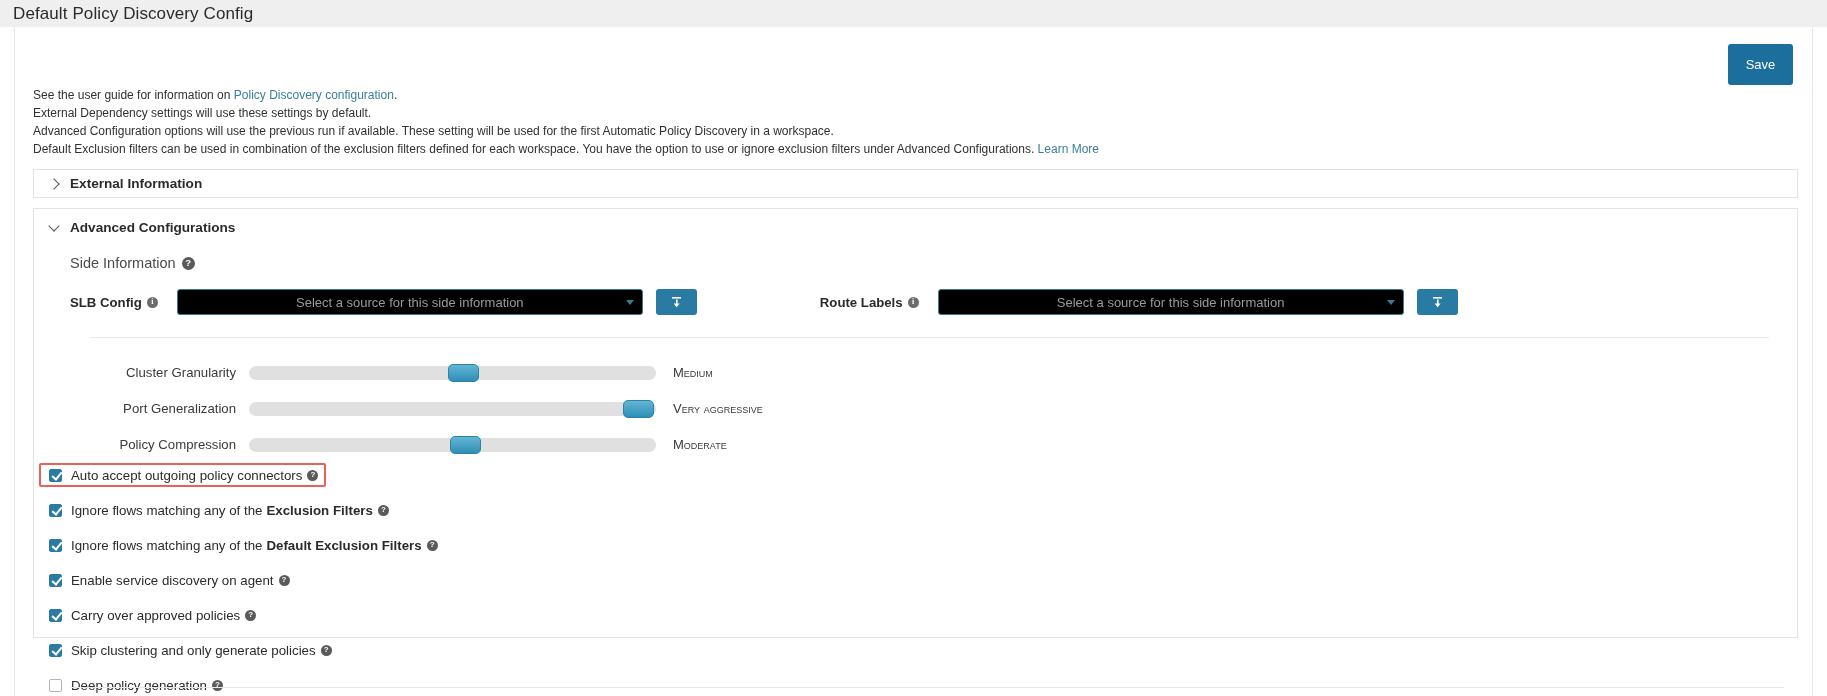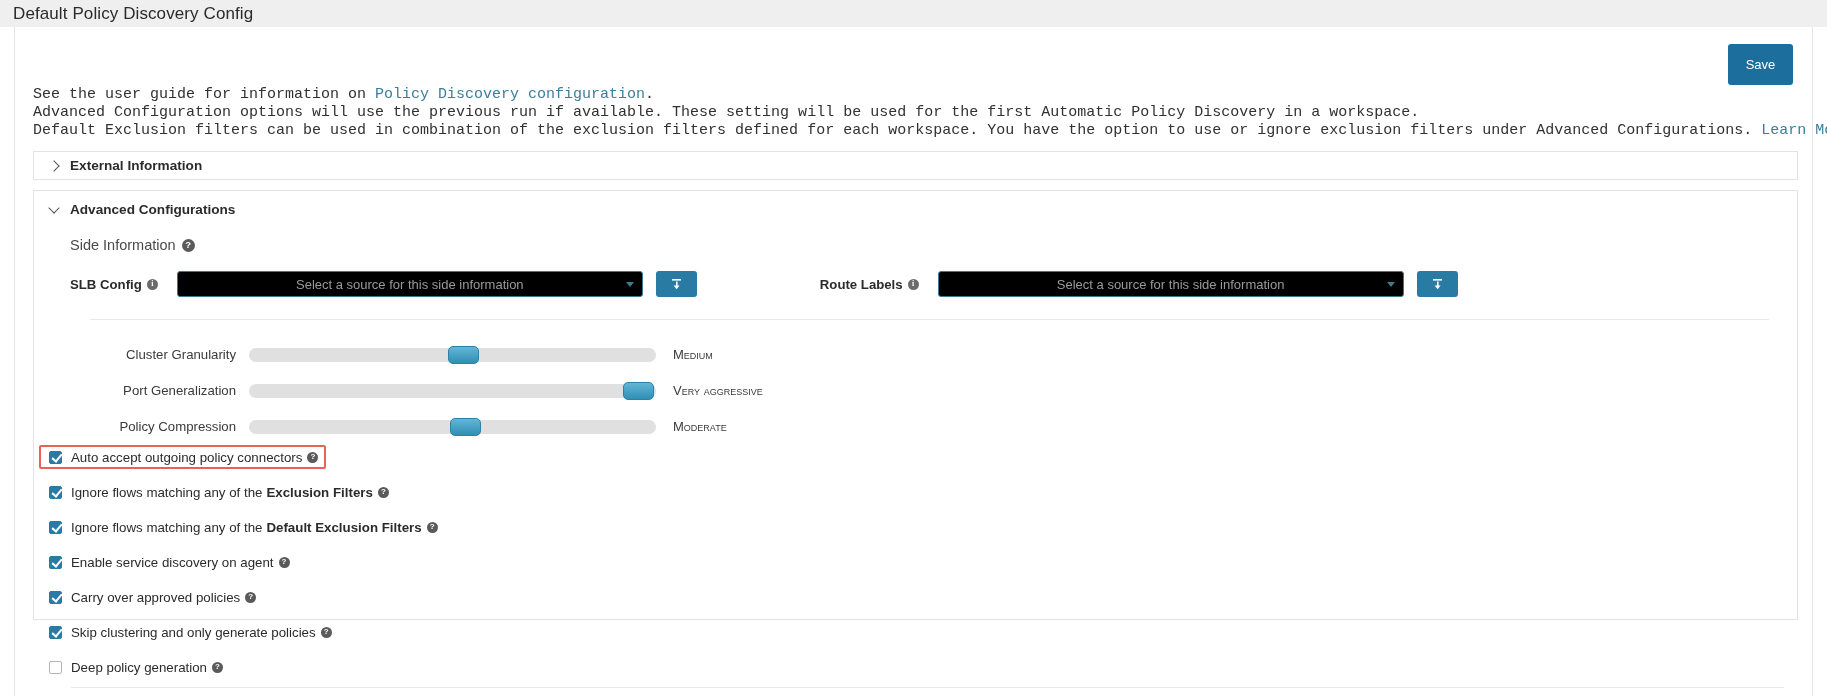--- a/index.html
+++ b/index.html
@@ -43,24 +43,23 @@
     color: #fff;
     font-size: 13px;
     border: none;
     border-radius: 3px;
     cursor: pointer;
     display: flex; align-items: center; justify-content: center;
   }
 
   .desc {
     padding: 59px 0 0 18px;
-    font-size: 15px;
+    font-size: 12px;
     color: #313131;
     line-height: 18px;
-    font-family: Liberation Mono, monospace;
   }
   .desc .line { white-space: nowrap; margin-bottom: 0px; height: 18px;}
   .lnk { color: #3a7e9c; text-decoration: none; cursor: pointer; }
 
   
   .accordion {
     margin: 0 0 0 18px;
     width: 1765px;
     border: 1px solid #e3e3e3;
     background: #fff;
@@ -305,20 +304,21 @@
 </div>
 
 <div class="page">
 
   <button class="save-btn">Save</button>
 
   <div class="desc">
     <div class="line">
       <span>See the user guide for information on </span><a class="lnk">Policy Discovery configuration</a><span>.</span>
     </div>
+    <div class="line">External Dependency settings will use these settings by default.</div>
     <div class="line">Advanced Configuration options will use the previous run if available. These setting will be used for the first Automatic Policy Discovery in a workspace.</div>
     <div class="line">
       <span>Default Exclusion filters can be used in combination of the exclusion filters defined for each workspace. You have the option to use or ignore exclusion filters under Advanced Configurations. </span><a class="lnk">Learn More</a>
     </div>
   </div>
 
   <div class="accordion acc-ext">
     <div class="acc-head">
       <span class="chev"></span>
       <span class="acc-title">External Information</span>

